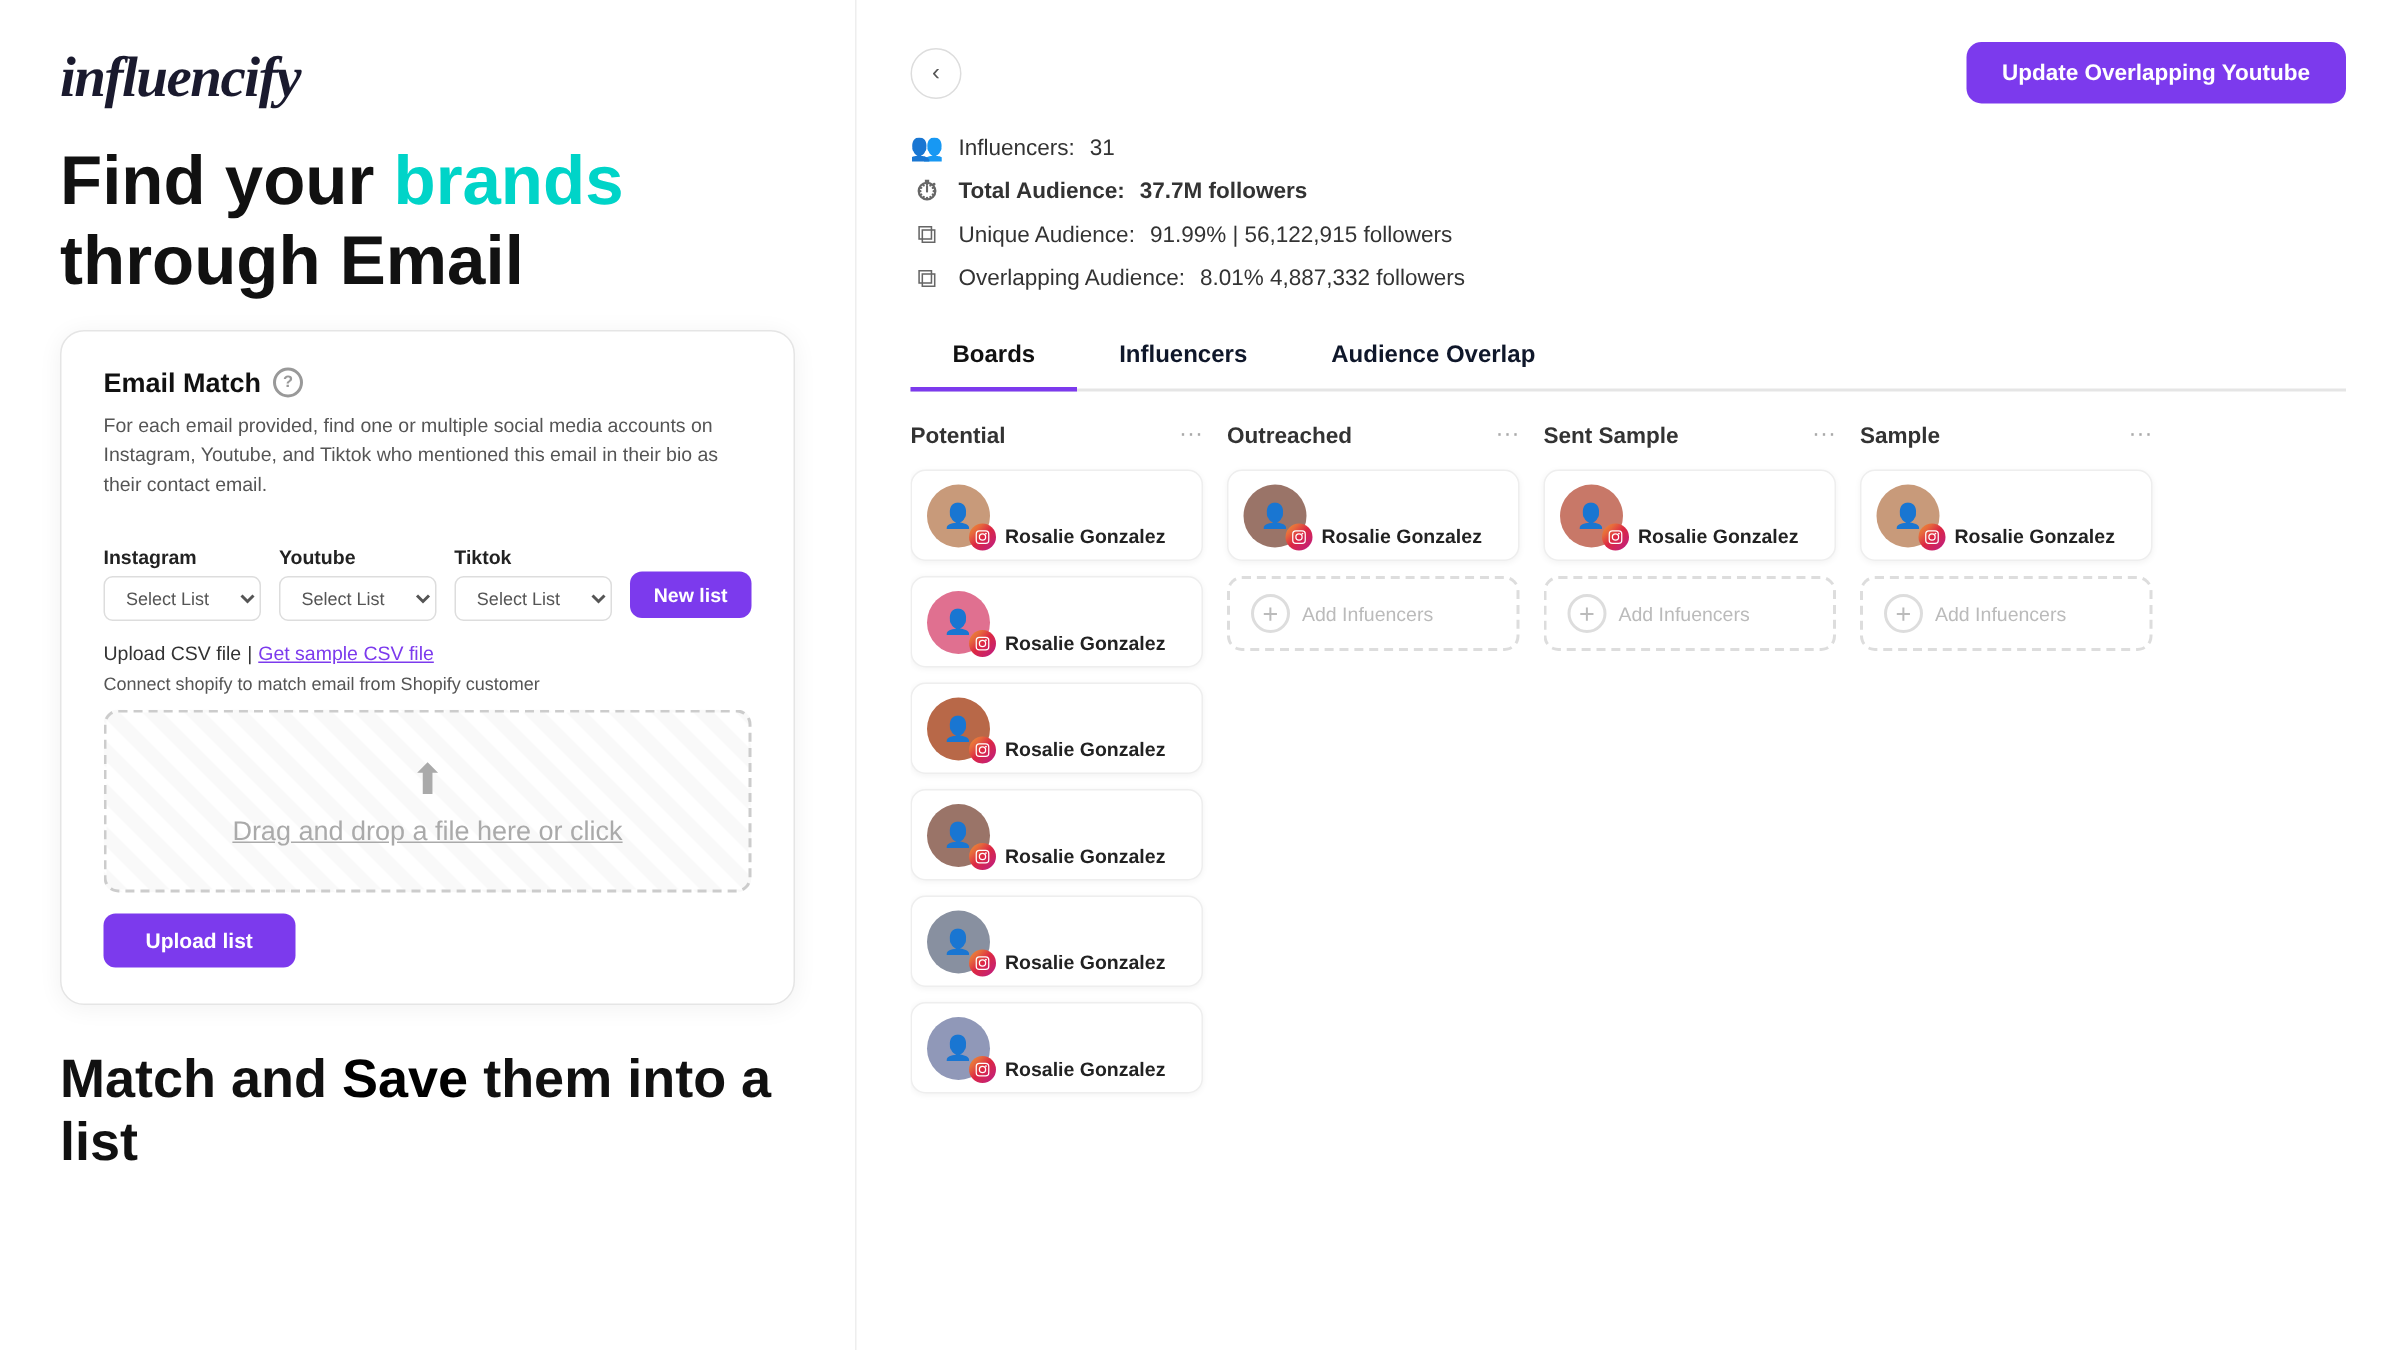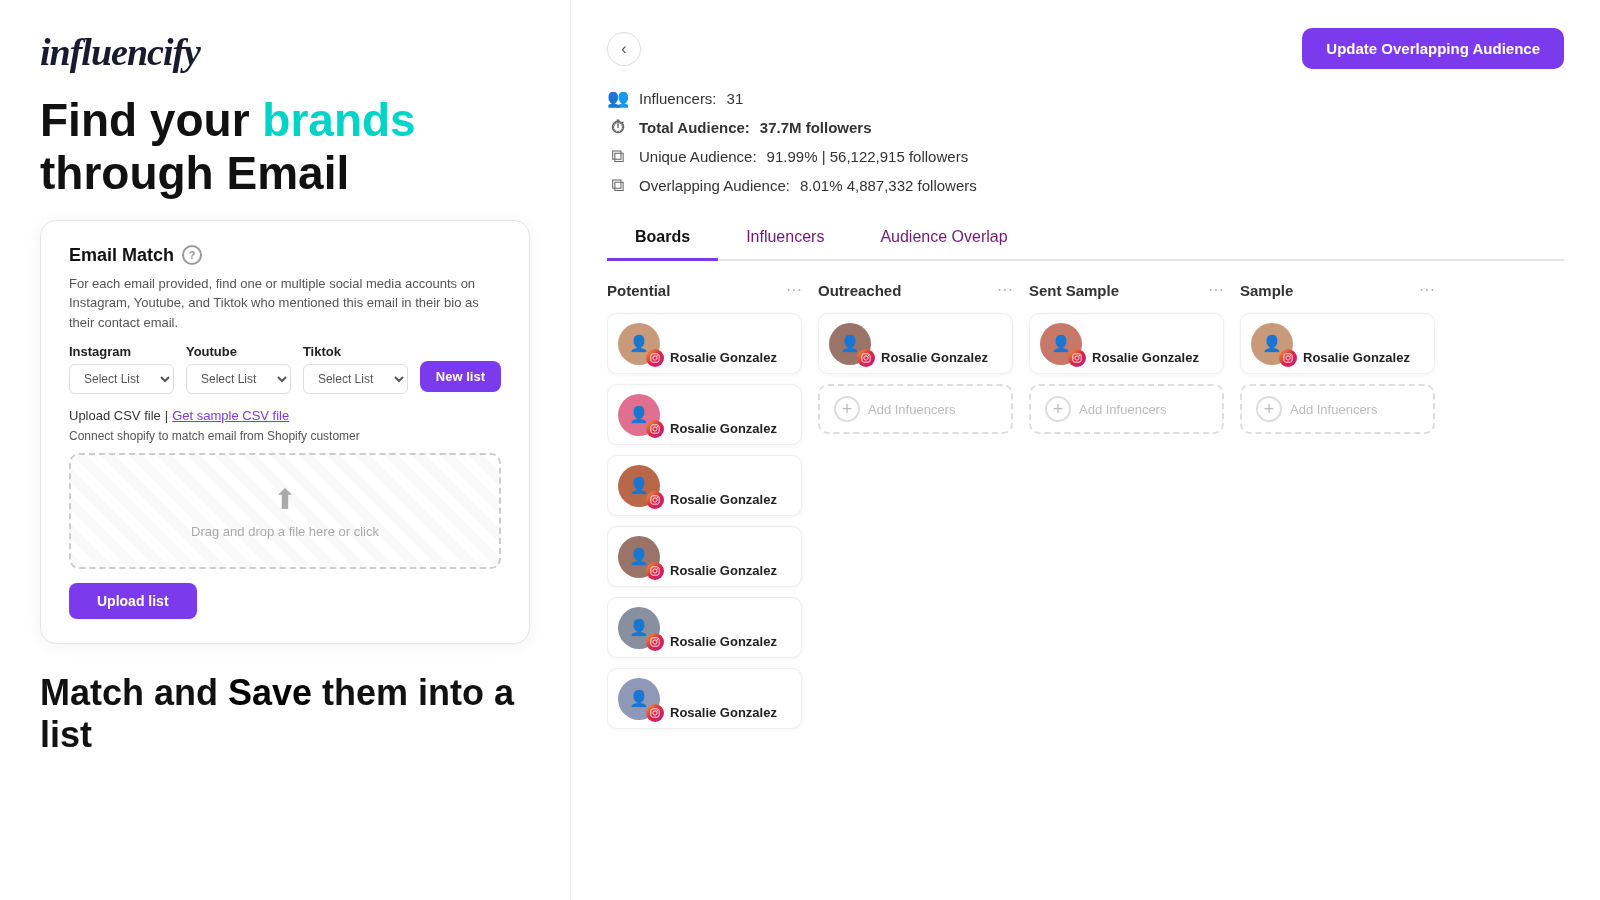--- a/index.html
+++ b/index.html
@@ -55,21 +55,21 @@
       border-radius: 50%;
       border: 2px solid #999;
       display: inline-flex; align-items: center; justify-content: center;
       font-size: 11px; color: #999; font-weight: bold; cursor: pointer;
     }
 
     .card-desc {
       font-size: 13px;
       color: #555;
       line-height: 1.5;
-      margin-bottom: 12px;
+      margin-bottom: 32px;
     }
 
     .lists-row {
       display: flex;
       gap: 12px;
       align-items: center;
       margin-bottom: 14px;
     }
 
     .list-col {
@@ -151,22 +151,23 @@
       cursor: pointer;
       margin-bottom: 14px;
     }
 
     .dropzone-icon {
       font-size: 28px;
       color: #aaa;
     }
 
     .dropzone-text {
-      font-size: 13px;
+      font-size: 18px;
       color: #aaa;
+      text-decoration: underline;
     }
 
     .upload-btn {
       background: #7c3aed;
       color: #fff;
       border: none;
       border-radius: 8px;
       padding: 10px 28px;
       font-size: 14px;
       font-weight: 600;
@@ -260,22 +261,22 @@
     .tabs-row {
       display: flex;
       gap: 0;
       border-bottom: 2px solid #e5e5e5;
       margin-bottom: 0;
     }
 
     .tab {
       padding: 12px 28px;
       font-size: 16px;
-      font-weight: 400;
-      color: #701a75;
+      font-weight: 700;
+      color: #0f172a;
       cursor: pointer;
       border-bottom: 3px solid transparent;
       margin-bottom: -2px;
     }
 
     .tab.active {
       color: #111;
       font-weight: 700;
       border-bottom: 3px solid #7c3aed;
     }
@@ -448,21 +449,21 @@
   </div>
 </div>
 
 <div class="right-panel">
   <div class="right-header">
     <div class="right-title-row">
       <button class="back-btn">
         <span>‹</span>
       </button>
     </div>
-    <button class="update-btn">Update Overlapping Audience</button>
+    <button class="update-btn">Update Overlapping Youtube</button>
   </div>
 
   <div class="stats-row">
     <div class="stat-item">
       <span class="stat-icon">👥</span>
       <span>Influencers:</span>
       <span>31</span>
     </div>
     <div class="stat-item bold">
       <span class="stat-icon">⏱</span>

